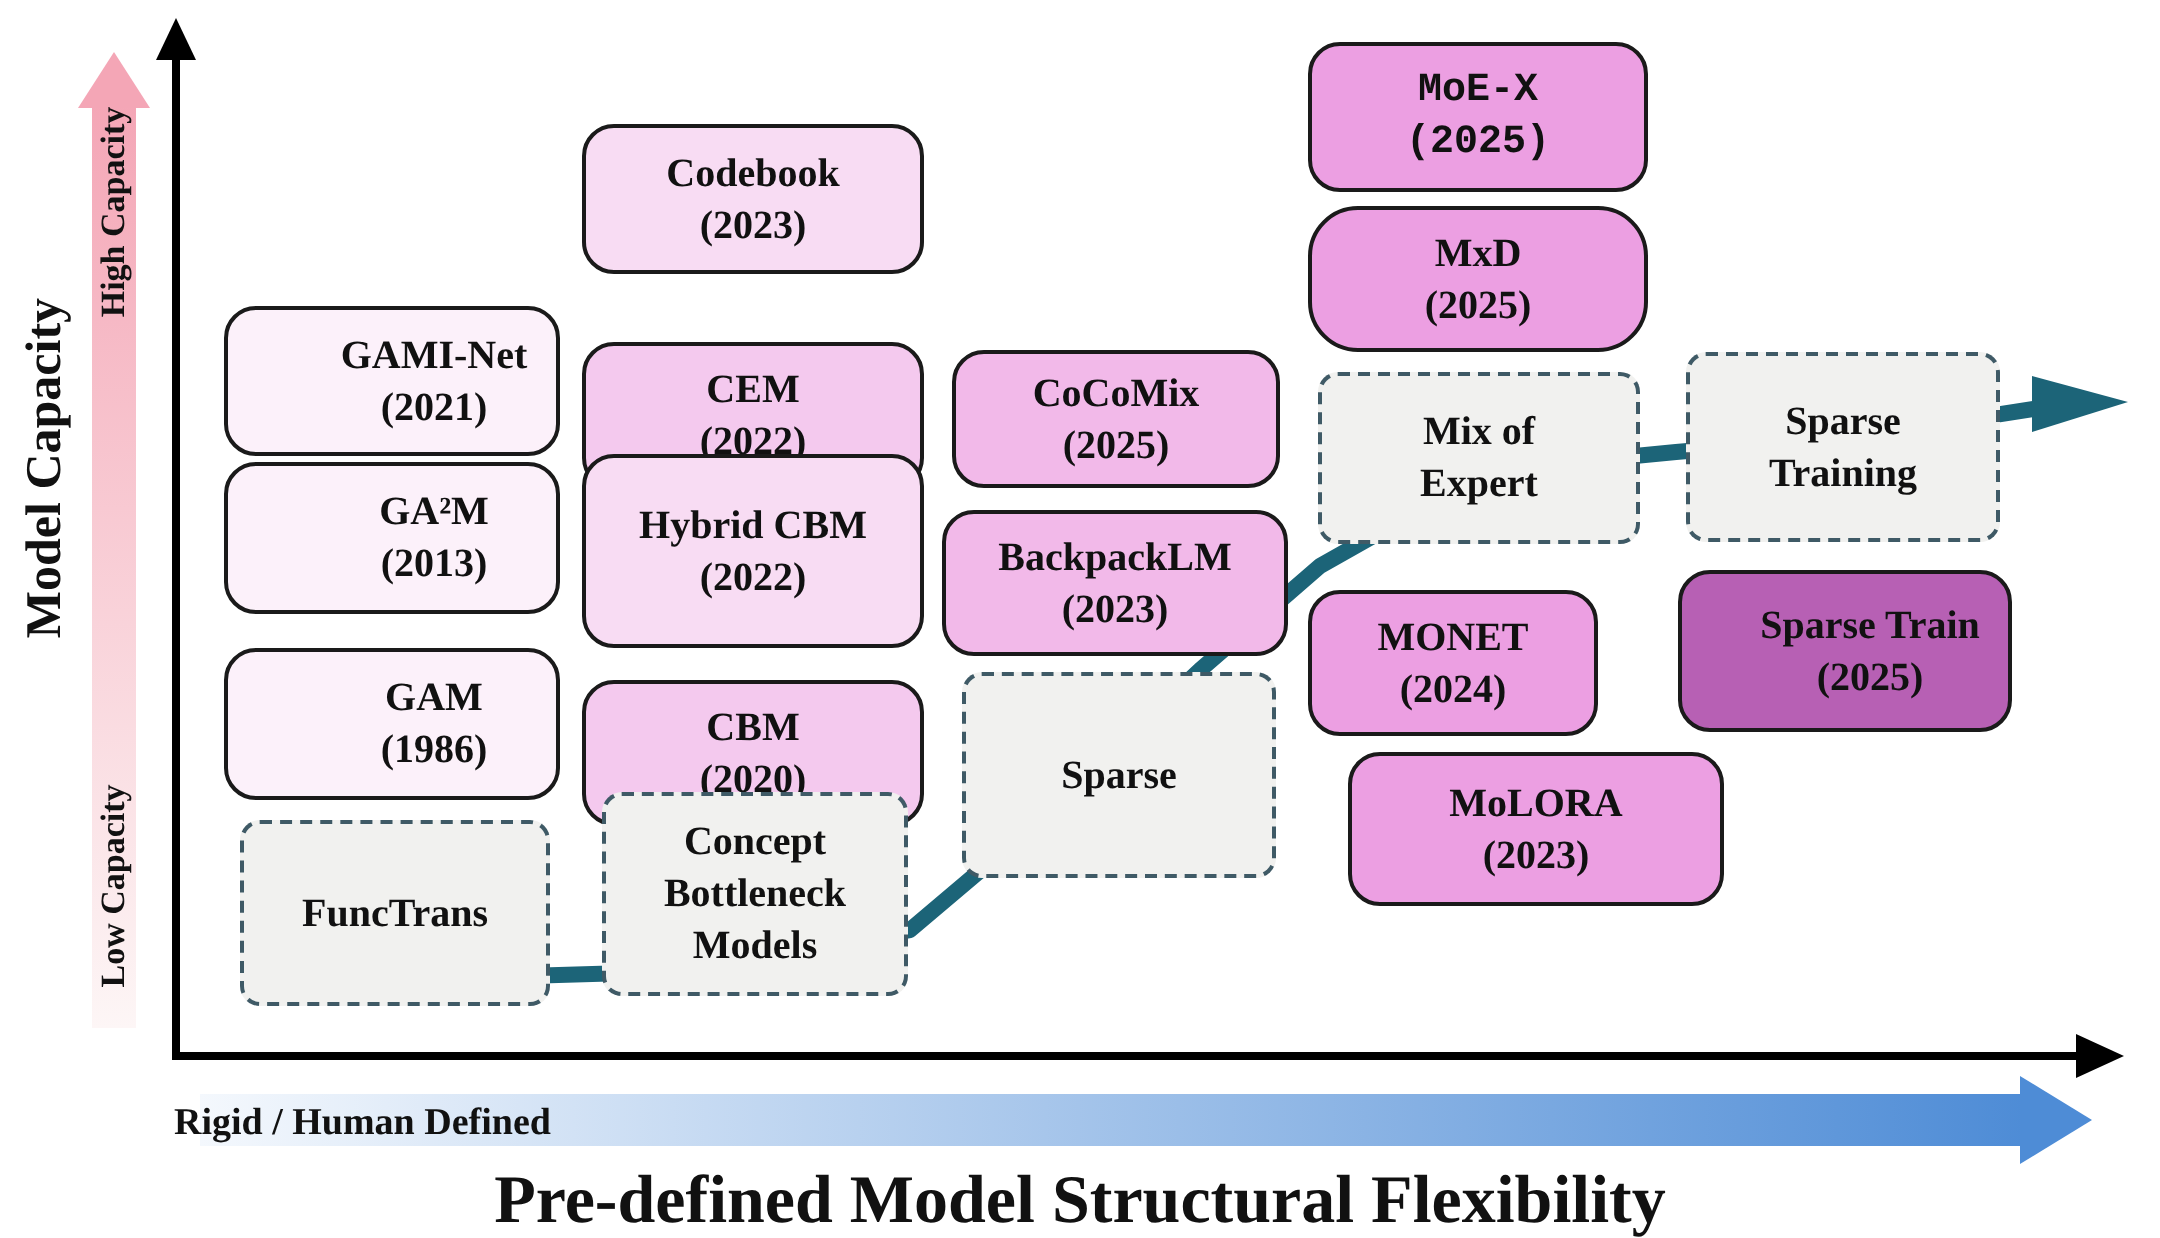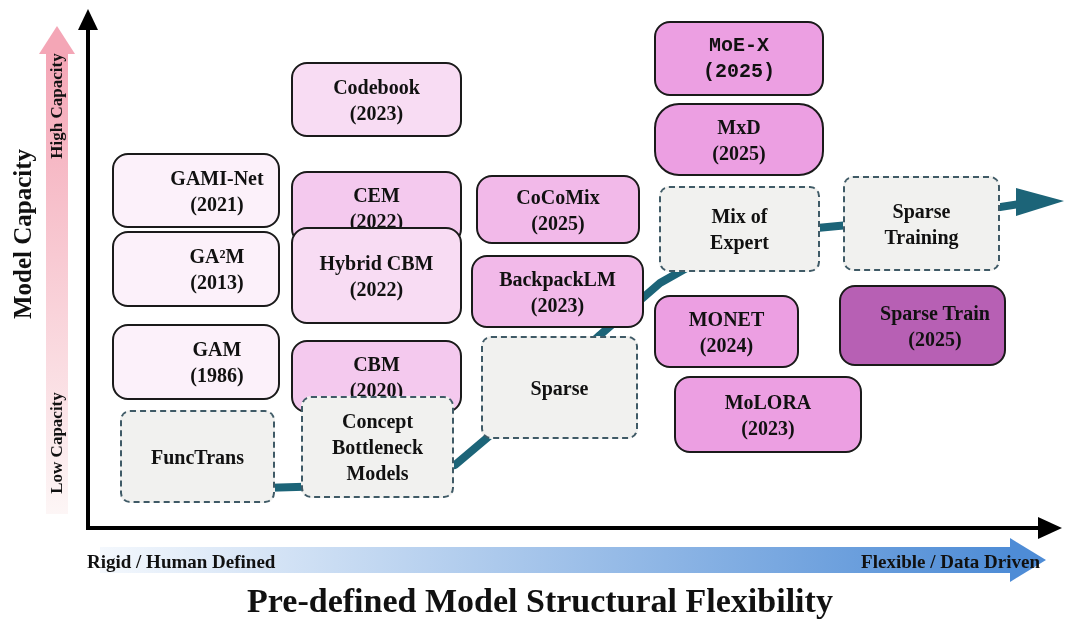--- a/index.html
+++ b/index.html
@@ -54,21 +54,20 @@
   <div class="cap-shaft"></div>
   <div class="cap-head"></div>
 
   <div class="flex-shaft"></div>
   <div class="flex-head"></div>
 
   <div class="vlabel y-title" style="left:23px;top:234px;">Model Capacity</div>
   <div class="vlabel y-sub" style="left:57px;top:106px;">High Capacity</div>
   <div class="vlabel y-sub" style="left:57px;top:443px;">Low Capacity</div>
   <div class="x-side" style="left:87px;">Rigid / Human Defined</div>
-  <div class="x-side" style="right:40px;">Flexible / Data Driven</div>
   <div class="x-title">Pre-defined Model Structural Flexibility</div>
 
   <div class="node c1" style="left:112px;top:153px;width:168px;height:75px;">GAMI-Net
 (2021)</div>
   <div class="node c1" style="left:112px;top:231px;width:168px;height:76px;">GA²M
 (2013)</div>
   <div class="node c1" style="left:112px;top:324px;width:168px;height:76px;">GAM
 (1986)</div>
   <div class="node dashed" style="left:120px;top:410px;width:155px;height:93px;">FuncTrans</div>
 

